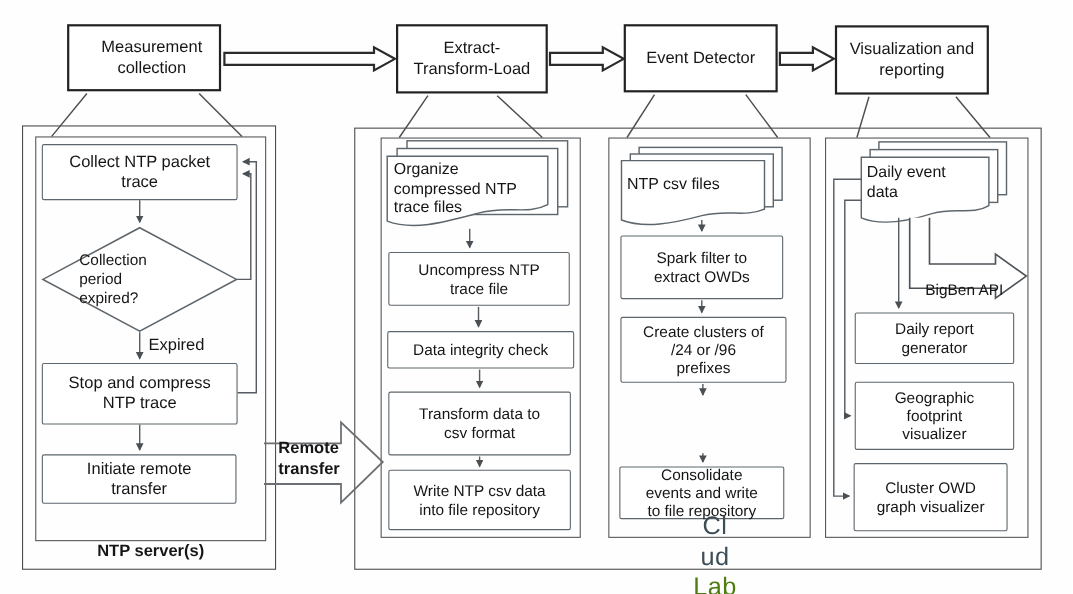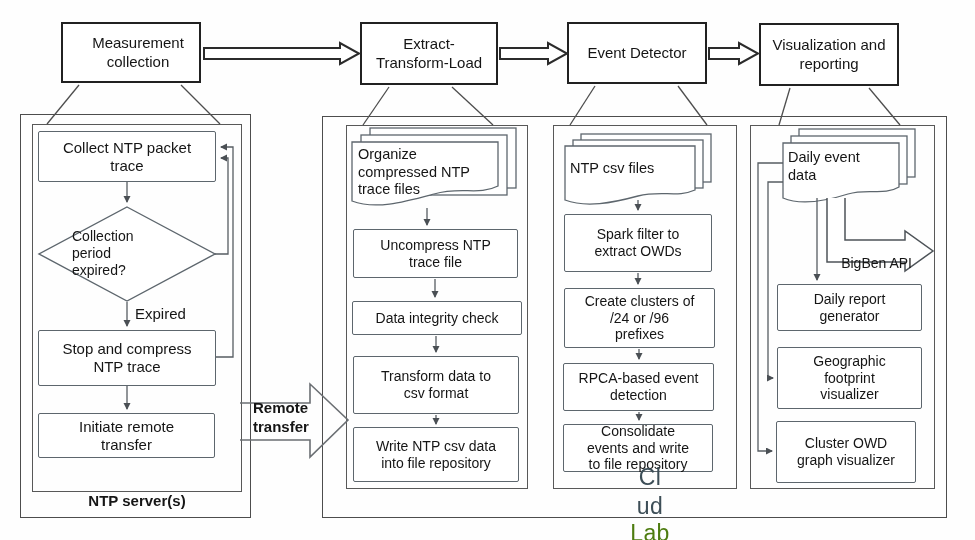--- a/index.html
+++ b/index.html
@@ -57,22 +57,20 @@
   <div class="proc" style="left:353px;top:356px;width:166px;height:58px;">Transform data to
 csv format</div>
   <div class="proc" style="left:353px;top:427px;width:166px;height:55px;">Write NTP csv data
 into file repository</div>
 
   <div class="proc" style="left:564px;top:214px;width:148px;height:58px;">Spark filter to
 extract OWDs</div>
   <div class="proc" style="left:564px;top:288px;width:151px;height:60px;">Create clusters of
 /24 or /96
 prefixes</div>
-  <div class="proc" style="left:563px;top:363px;width:151px;height:48px;">RPCA-based event
-detection</div>
   <div class="proc" style="left:563px;top:424px;width:150px;height:48px;">Consolidate
 events and write
 to file repository</div>
 
   <div class="proc" style="left:777px;top:284px;width:145px;height:47px;">Daily report
 generator</div>
   <div class="proc" style="left:777px;top:347px;width:145px;height:62px;">Geographic
 footprint
 visualizer</div>
   <div class="proc" style="left:776px;top:421px;width:140px;height:62px;">Cluster OWD

